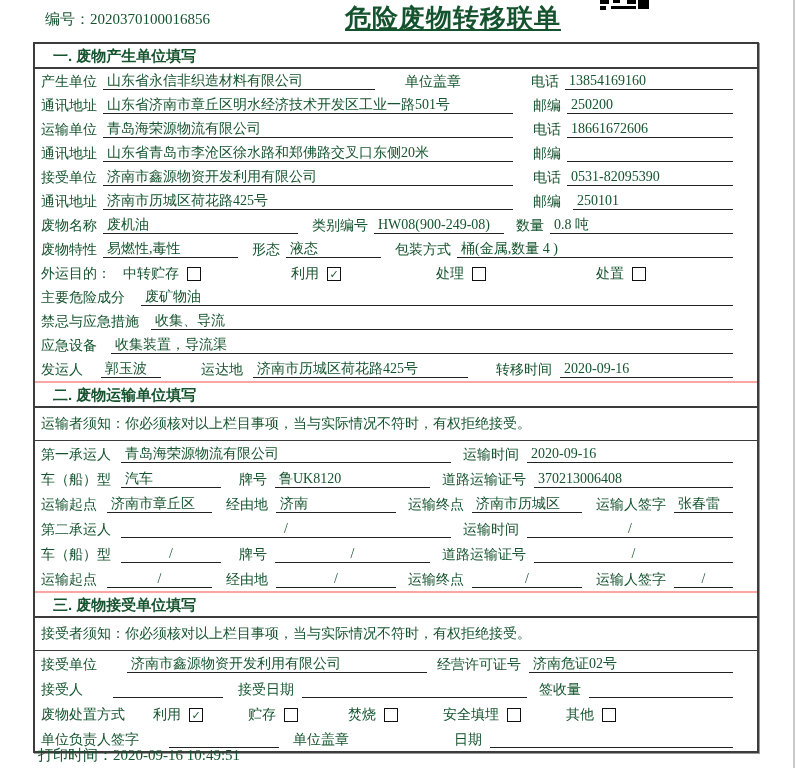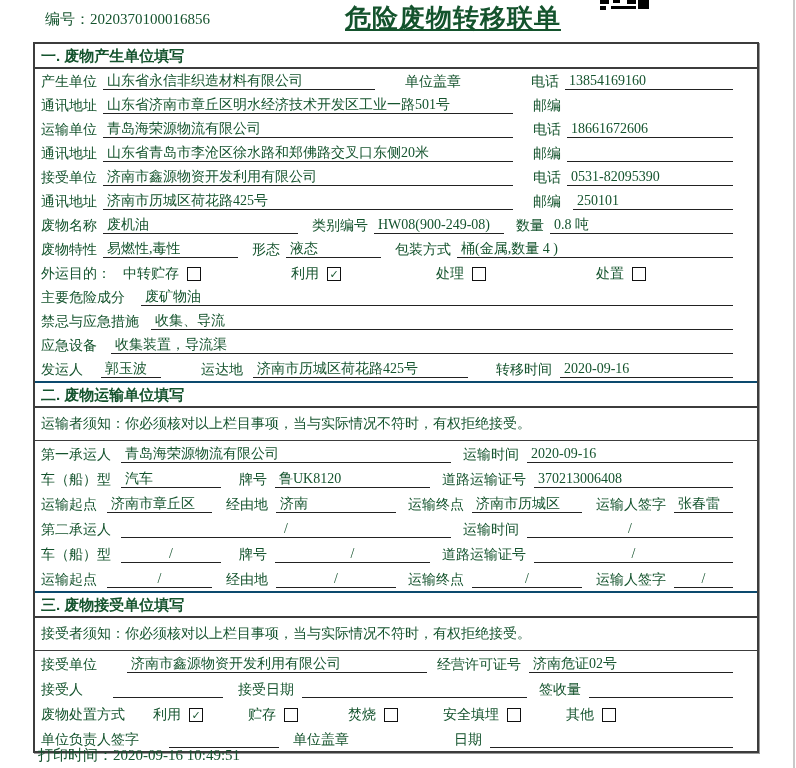--- a/index.html
+++ b/index.html
@@ -4,23 +4,23 @@
 <style>
   html,body{margin:0;padding:0;background:#fff;}
   .page{position:relative;width:796px;height:768px;background:#fff;overflow:hidden;
         font-family:"Liberation Serif","DejaVu Serif",serif;color:#14532d;}
   .serial{position:absolute;left:45px;top:10px;font-size:15px;white-space:nowrap;}
   .title{position:absolute;left:453px;top:1px;transform:translateX(-50%);
          font-size:26px;font-weight:bold;white-space:nowrap;letter-spacing:1px;text-decoration:underline;}
   .qr{position:absolute;left:600px;top:0;}
   .form-box{position:absolute;left:33px;top:42px;width:722px;background:#fff;
             border:2px solid #3c3c3c;box-shadow:1px 1px 0 #9a9a9a;}
-  .sec{border-top:2px solid #0c4a6e;}
+  .sec{border-top:2px solid #fca5a5;}
   .sec:first-child{border-top:none;}
-  .sec-h{font-weight:bold;font-size:15px;height:23px;line-height:23px;padding-left:6px;
+  .sec-h{font-weight:bold;font-size:15px;height:23px;line-height:23px;padding-left:18px;
          border-bottom:2px solid #3c3c3c;font-family:"Liberation Sans","DejaVu Sans",sans-serif;}
   .note{font-size:14px;height:32px;line-height:32px;padding-left:6px;border-bottom:1.5px solid #3c3c3c;white-space:nowrap;}
   .row{display:flex;align-items:flex-end;height:24px;padding:0 24px 3px 6px;font-size:14px;box-sizing:border-box;}
   .sec2 .row,.sec3 .row{height:25px;}
   .lbl{white-space:nowrap;line-height:16px;flex:none;}
   .val{border-bottom:1px solid #222;line-height:16px;min-height:16px;padding:0 4px;
        white-space:nowrap;box-sizing:border-box;flex:none;overflow:hidden;}
   .val.c{text-align:center;}
   .val.fl{flex:1 1 auto;}
   .cb{width:12px;height:12px;border:1px solid #111;line-height:12px;font-size:11px;
@@ -55,20 +55,21 @@
           <span class="lbl">产生单位</span>
           <span class="val" style="width: 272px; margin-left: 6px;">山东省永信非织造材料有限公司</span>
           <span class="lbl" style="margin-left: 30px;">单位盖章</span>
           <span class="lbl" style="margin-left: 70px;">电话</span>
           <span class="val fl" style="margin-left: 6px;">13854169160</span>
         </div>
         <div class="row">
           <span class="lbl">通讯地址</span>
           <span class="val" style="width: 410px; margin-left: 6px;">山东省济南市章丘区明水经济技术开发区工业一路501号</span>
           <span class="lbl" style="margin-left: 20px;">邮编</span>
+          <span class="val fl" style="margin-left: 6px;">250200</span>
         </div>
         <div class="row">
           <span class="lbl">运输单位</span>
           <span class="val" style="width: 410px; margin-left: 6px;">青岛海荣源物流有限公司</span>
           <span class="lbl" style="margin-left: 20px;">电话</span>
           <span class="val fl" style="margin-left: 6px;">18661672606</span>
         </div>
         <div class="row">
           <span class="lbl">通讯地址</span>
           <span class="val" style="width: 410px; margin-left: 6px;">山东省青岛市李沧区徐水路和郑佛路交叉口东侧20米</span>

